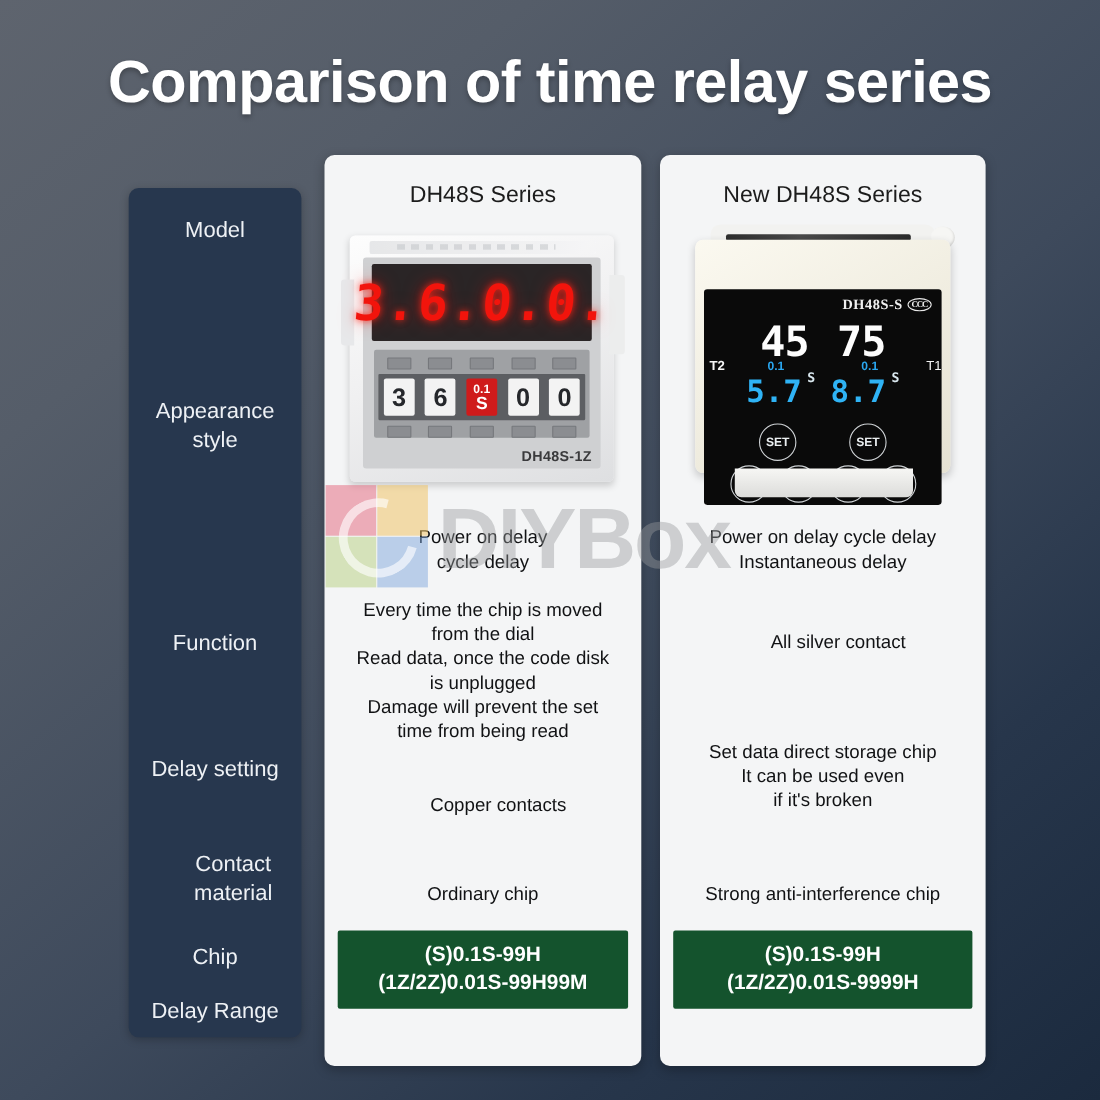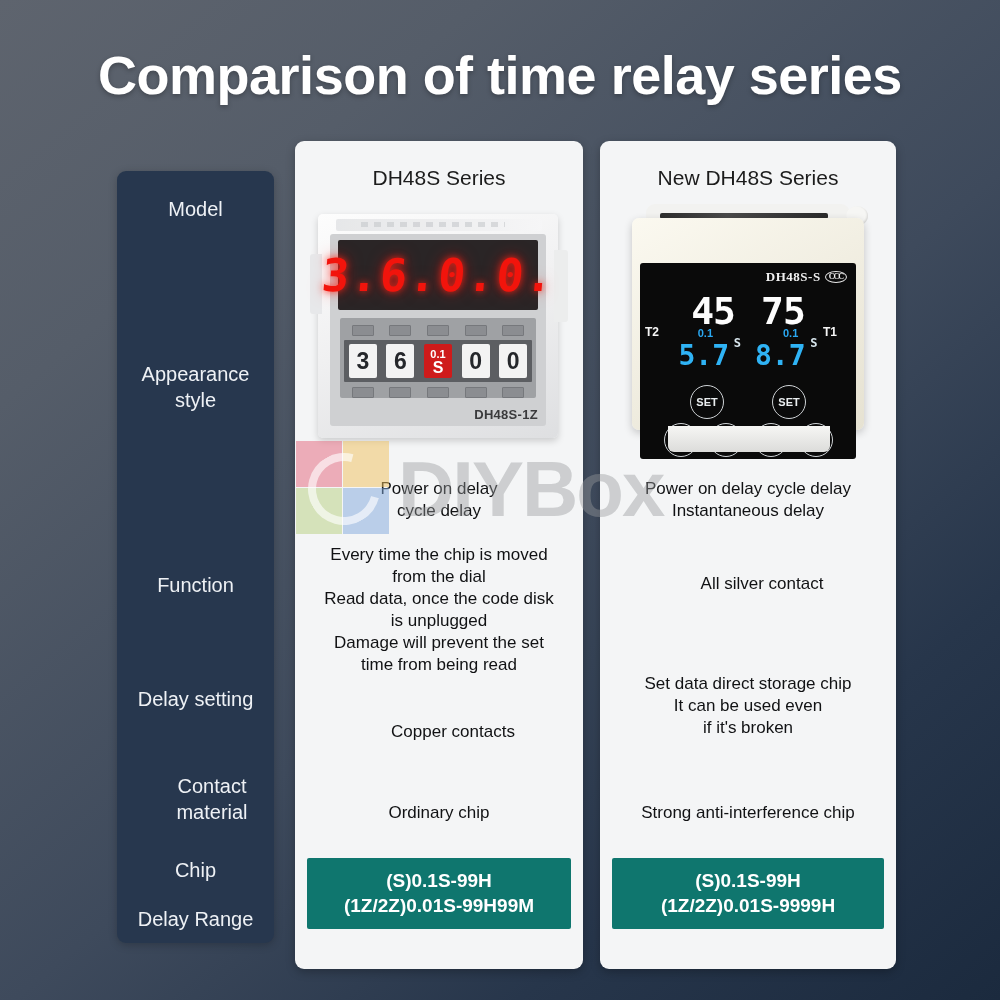--- a/index.html
+++ b/index.html
@@ -169,21 +169,21 @@
     display:inline-block; border:1.2px solid #e8e8e8; border-radius:50%;
     font-size:8px; padding:1px 3px; letter-spacing:-1px; line-height:1;
   }
   .dev2-big {
     position:absolute; top:26px; left:0; width:100%;
     display:flex; justify-content:center; gap:26px;
     color:#fdfdfd; font-family:"DejaVu Sans Mono", monospace;
     font-size:38px; font-weight:bold; letter-spacing:-1px;
   }
   .dev2-t2 { position:absolute; left:5px; top:62px; color:#f5f5f5; font-size:12px; font-weight:bold; }
-  .dev2-t1 { position:absolute; right:19px; top:62px; color:#f5f5f5; font-size:12px; font-weight:bold; }
+  .dev2-t1 { position:absolute; right:0; top:62px; color:#f5f5f5; font-size:12px; font-weight:normal; }
   .dev2-dots {
     position:absolute; top:64px; left:0; width:100%;
     display:flex; justify-content:center; gap:70px;
     color:#2aa8f2; font-size:11px; font-weight:bold;
   }
   .dev2-small {
     position:absolute; top:76px; left:0; width:100%;
     display:flex; justify-content:center; gap:14px;
     color:#2fb3f5; font-family:"DejaVu Sans Mono", monospace;
     font-size:28px; font-weight:bold;
@@ -222,22 +222,22 @@
     font-size:17px; line-height:1.3;
     padding:0 10px;
     display:flex; align-items:center; justify-content:center;
   }
   .r-func    { height:72px;padding-left:10px; }
   .r-delay   { height:148px; }
   .r-contact { height:96px;margin-left:28px; }
   .r-chip    { height:66px; }
 
   .badge {
-    margin:12px 12px 0 12px;
-    background:#0f766e;
+    margin:0 12px 0 12px;
+    background:#14532d;
     color:#ffffff;
     text-align:center;
     font-size:19px; font-weight:bold;
     line-height:1.3;
     padding:11px 4px;
     border-radius:2px;
   }
 
   
   .watermark {

